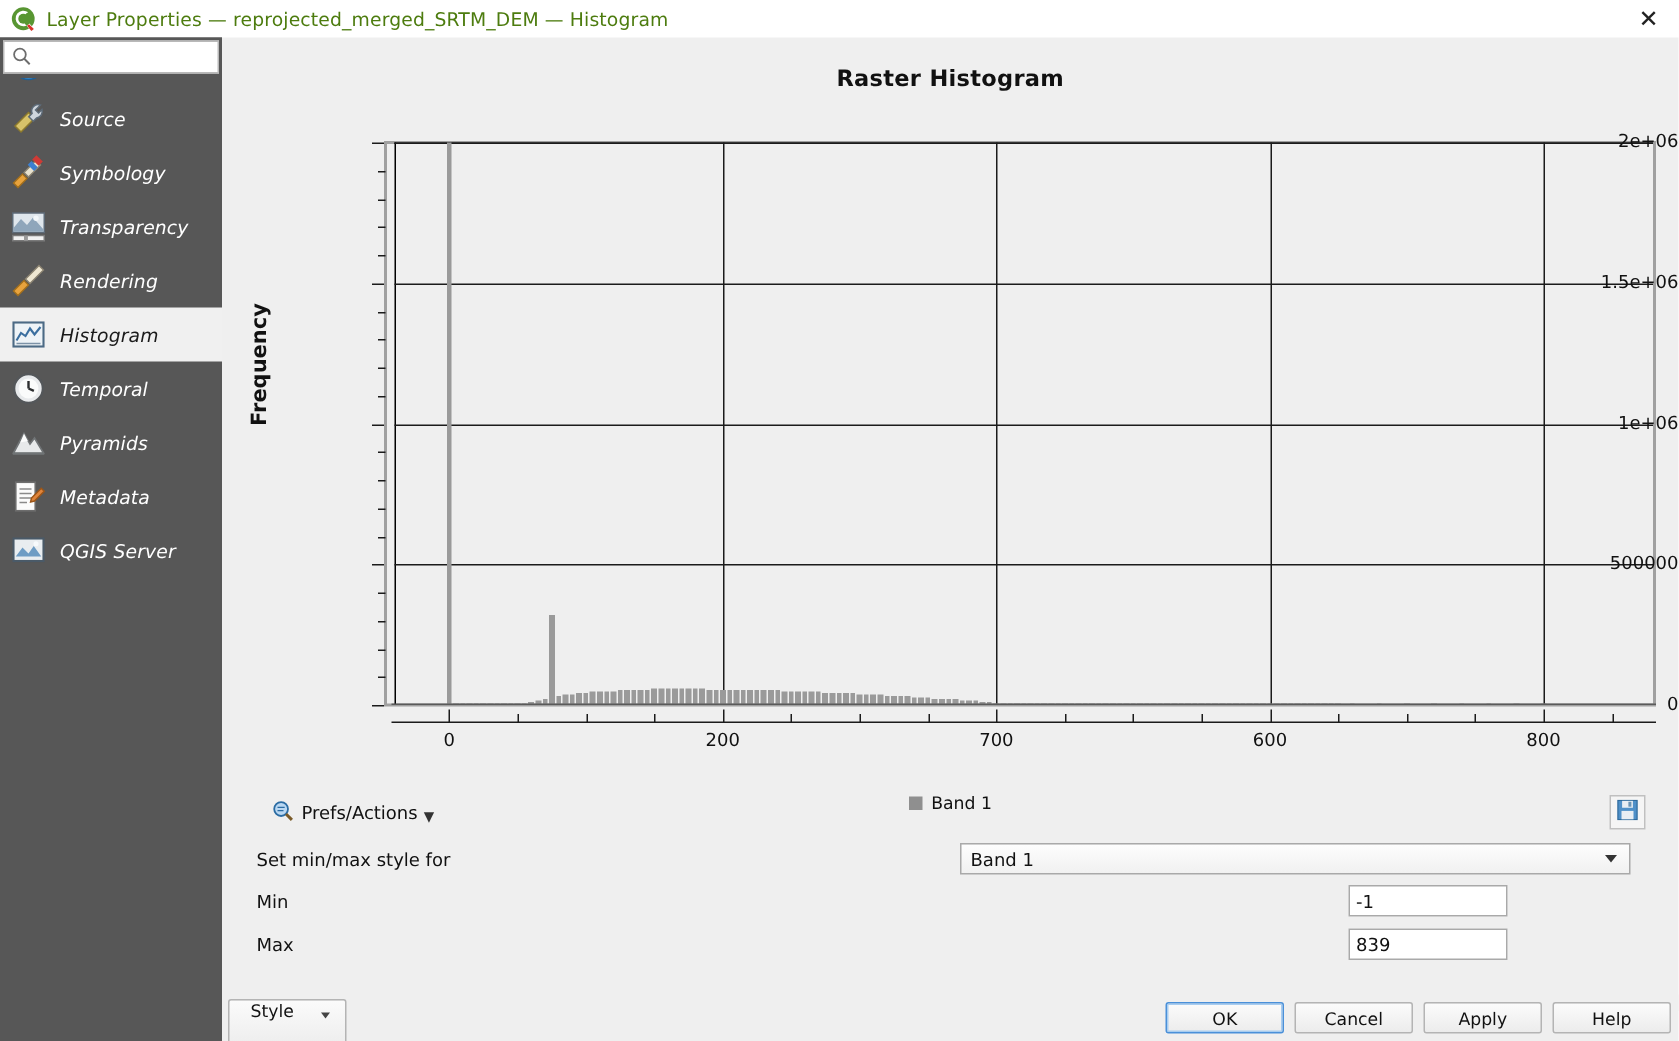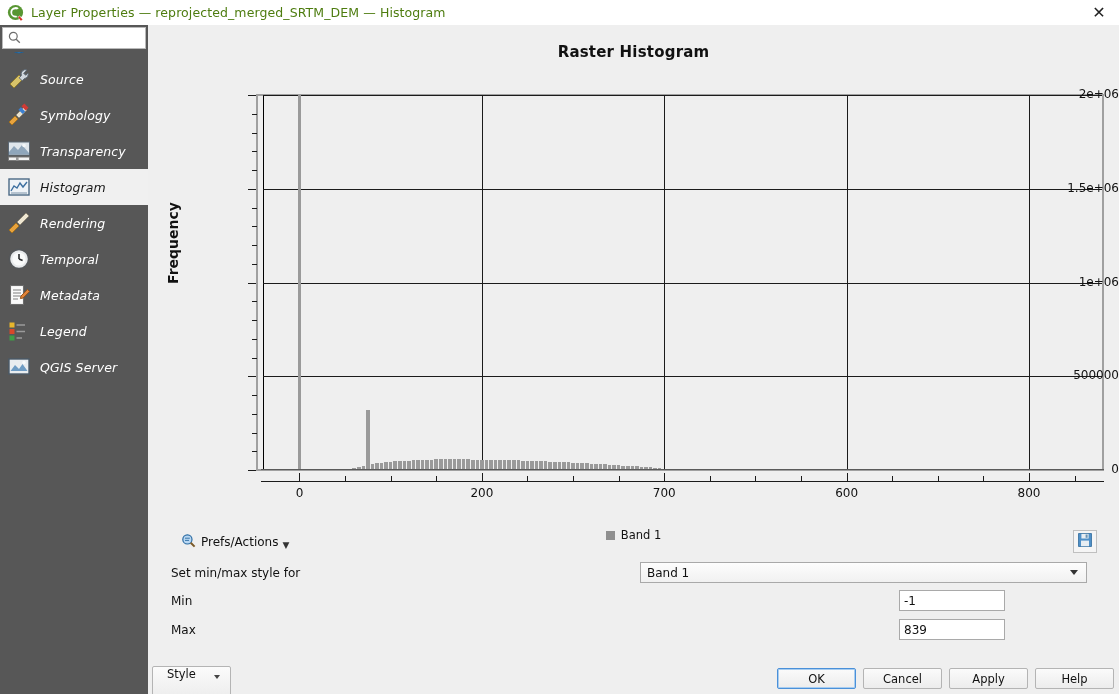--- a/index.html
+++ b/index.html
@@ -293,79 +293,74 @@
           <svg width="24" height="24" viewBox="0 0 24 24">
             <rect x="1.5" y="3" width="21" height="13" fill="#dfe6ec" stroke="#5d6a77" stroke-width="1"></rect>
             <path d="M2 13 L7 7 L11 11 L15 6 L22 14 L22 15.5 L2 15.5 Z" fill="#8fa6bb"></path>
             <circle cx="17" cy="6.5" r="1.8" fill="#f2f6f9"></circle>
             <rect x="1.5" y="18" width="21" height="3.5" fill="#f2f2f2" stroke="#7a7a7a" stroke-width="1"></rect>
             <rect x="9" y="18" width="2.6" height="3.5" fill="#9a9a9a"></rect>
           </svg>
         </span>
         <span class="nav-label">Transparency</span>
       </div>
+      <div class="nav-item">
+        <span class="nav-ico">
+          <svg width="24" height="24" viewBox="0 0 24 24">
+            <path d="M2 19 L9 12 L12 15 L5 22 Z" fill="#e8a33d" stroke="#a36f1c" stroke-width="0.9"></path>
+            <path d="M10 11 L19 2 L22 5 L13 14 Z" fill="#efe7d2" stroke="#8a8270" stroke-width="0.9"></path>
+          </svg>
+        </span>
+        <span class="nav-label">Rendering</span>
+      </div>
       <div class="nav-item active">
         <span class="nav-ico">
           <svg width="24" height="24" viewBox="0 0 24 24">
             <rect x="2" y="4" width="20" height="16" fill="#eef3f7" stroke="#4c6a85" stroke-width="1.4"></rect>
             <polyline points="4,16 7,11 10,13 13,8 16,12 20,7" fill="none" stroke="#3b6fa0" stroke-width="1.4"></polyline>
             <line x1="4" y1="18" x2="20" y2="18" stroke="#7d93a8" stroke-width="1"></line>
           </svg>
         </span>
         <span class="nav-label">Histogram</span>
-      </div>
-      <div class="nav-item">
-        <span class="nav-ico">
-          <svg width="24" height="24" viewBox="0 0 24 24">
-            <path d="M2 19 L9 12 L12 15 L5 22 Z" fill="#e8a33d" stroke="#a36f1c" stroke-width="0.9"></path>
-            <path d="M10 11 L19 2 L22 5 L13 14 Z" fill="#efe7d2" stroke="#8a8270" stroke-width="0.9"></path>
-          </svg>
-        </span>
-        <span class="nav-label">Rendering</span>
       </div>
       <div class="nav-item">
         <span class="nav-ico">
           <svg width="24" height="24" viewBox="0 0 24 24">
             <circle cx="12" cy="12" r="9.6" fill="#e8eaec" stroke="#54575a" stroke-width="1.6"></circle>
             <circle cx="12" cy="12" r="6.6" fill="#fafbfb"></circle>
             <line x1="12" y1="12" x2="12" y2="7" stroke="#2b2d2f" stroke-width="1.6"></line>
             <line x1="12" y1="12" x2="15.6" y2="13.6" stroke="#2b2d2f" stroke-width="1.6"></line>
           </svg>
         </span>
         <span class="nav-label">Temporal</span>
+      </div>
+      <div class="nav-item">
+        <span class="nav-ico">
+          <svg width="24" height="24" viewBox="0 0 24 24">
+            <path d="M2 19 L9 6 L13 13 L16 9 L22 19 Z" fill="#e7e9ea" stroke="#707476" stroke-width="1.1"></path>
+            <path d="M6.5 12 L9 6 L11.6 11 Z" fill="#fbfcfc"></path>
+            <line x1="1.5" y1="19.5" x2="22.5" y2="19.5" stroke="#707476" stroke-width="1.2"></line>
+          </svg>
+        </span>
+        <span class="nav-label">Pyramids</span>
       </div>
       <div class="nav-item">
         <span class="nav-ico">
           <svg width="24" height="24" viewBox="0 0 24 24">
             <rect x="3.5" y="2.5" width="13" height="19" fill="#fbfbfb" stroke="#6d6d6d" stroke-width="1.1"></rect>
             <g stroke="#8a8a8a" stroke-width="1.1">
               <line x1="6" y1="7" x2="14" y2="7"></line>
               <line x1="6" y1="10" x2="14" y2="10"></line>
               <line x1="6" y1="13" x2="14" y2="13"></line>
               <line x1="6" y1="16" x2="11" y2="16"></line>
             </g>
             <path d="M14 13 L20.5 6.5 L22.5 8.5 L16 15 L13.4 15.6 Z" fill="#e0843b" stroke="#9a5518" stroke-width="1"></path>
           </svg>
         </span>
         <span class="nav-label">Metadata</span>
-      </div>
-      <div class="nav-item">
-        <span class="nav-ico">
-          <svg width="24" height="24" viewBox="0 0 24 24">
-            <rect x="2.5" y="3.5" width="5" height="5" fill="#e8b62c"></rect>
-            <rect x="2.5" y="10" width="5" height="5" fill="#d8482a"></rect>
-            <rect x="2.5" y="16.5" width="5" height="5" fill="#3f9e46"></rect>
-            <g stroke="#9a9a9a" stroke-width="1.5">
-              <line x1="9.5" y1="6" x2="18" y2="6"></line>
-              <line x1="9.5" y1="12.5" x2="18" y2="12.5"></line>
-              <line x1="9.5" y1="19" x2="15" y2="19"></line>
-            </g>
-          </svg>
-        </span>
-        <span class="nav-label">Legend</span>
       </div>
       <div class="nav-item">
         <span class="nav-ico">
           <svg width="24" height="24" viewBox="0 0 24 24">
             <rect x="2" y="4" width="20" height="15" fill="#e9edf0" stroke="#4a5a68" stroke-width="1.4"></rect>
             <path d="M3.5 16 L8 10 L12 14 L15.5 9 L20.5 16 Z" fill="#6e9cc4"></path>
             <circle cx="17" cy="7.5" r="1.7" fill="#f7fafc"></circle>
           </svg>
         </span>
         <span class="nav-label">QGIS Server</span>

